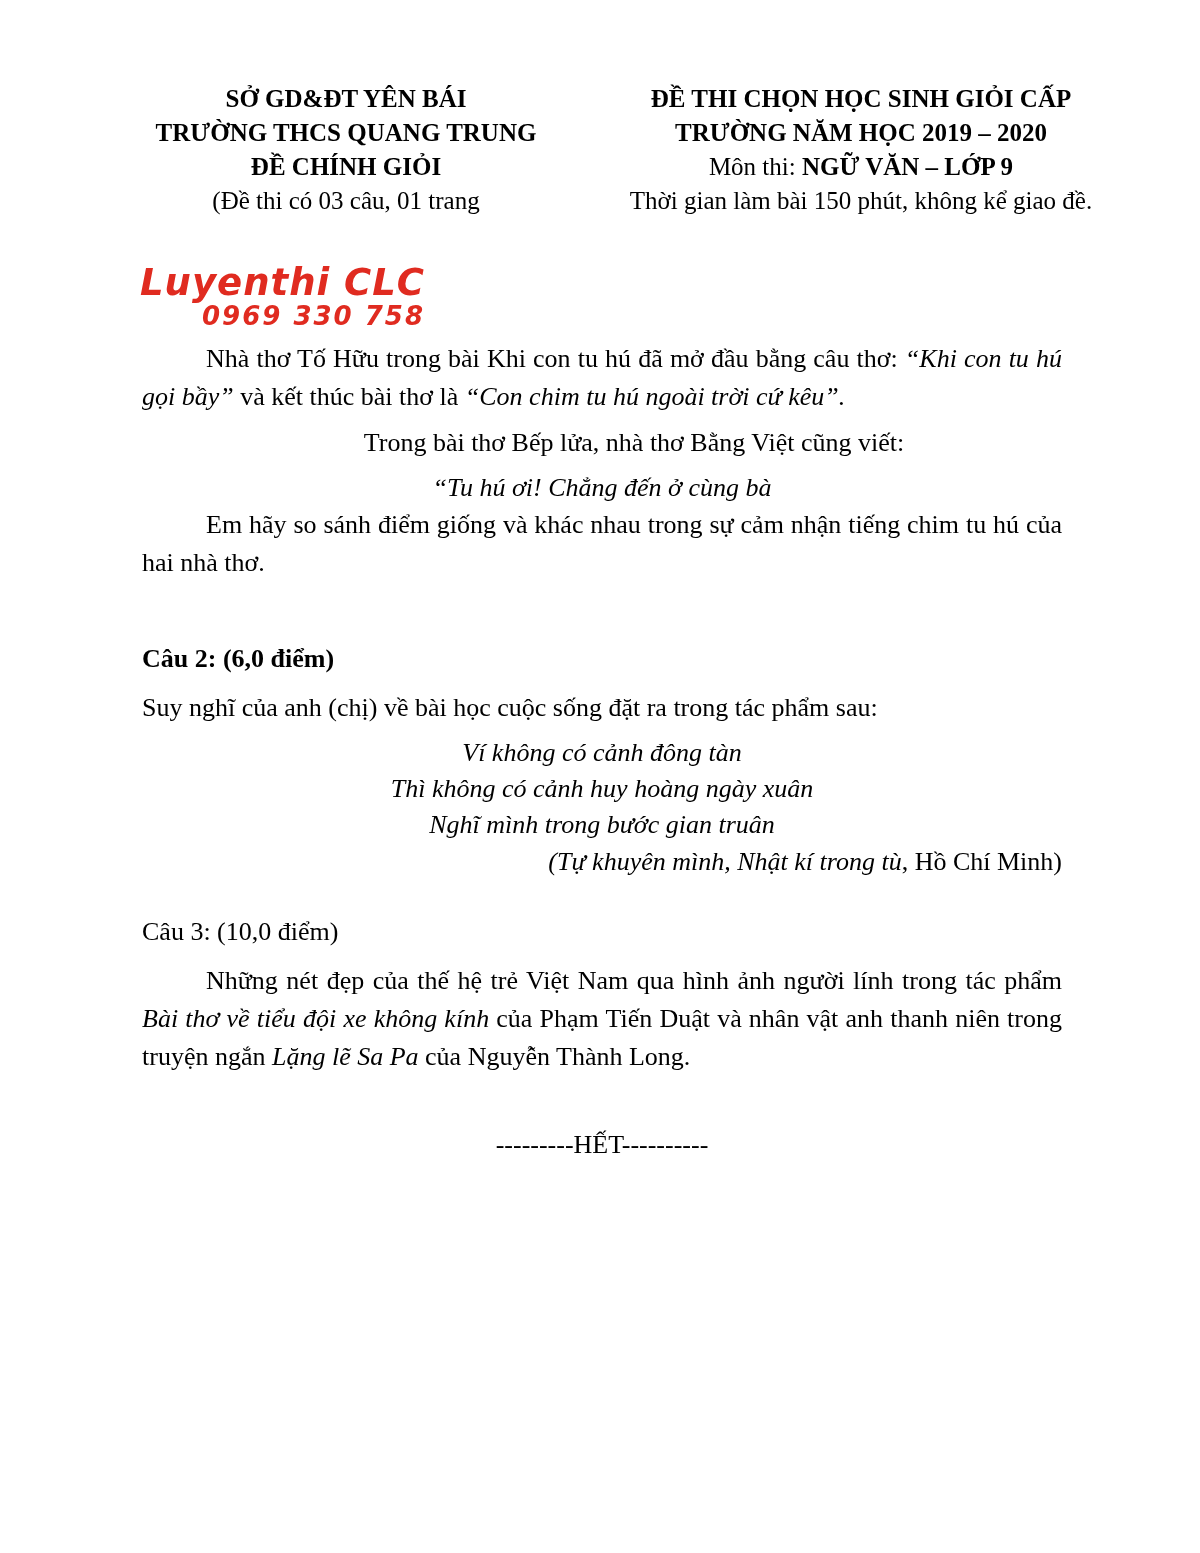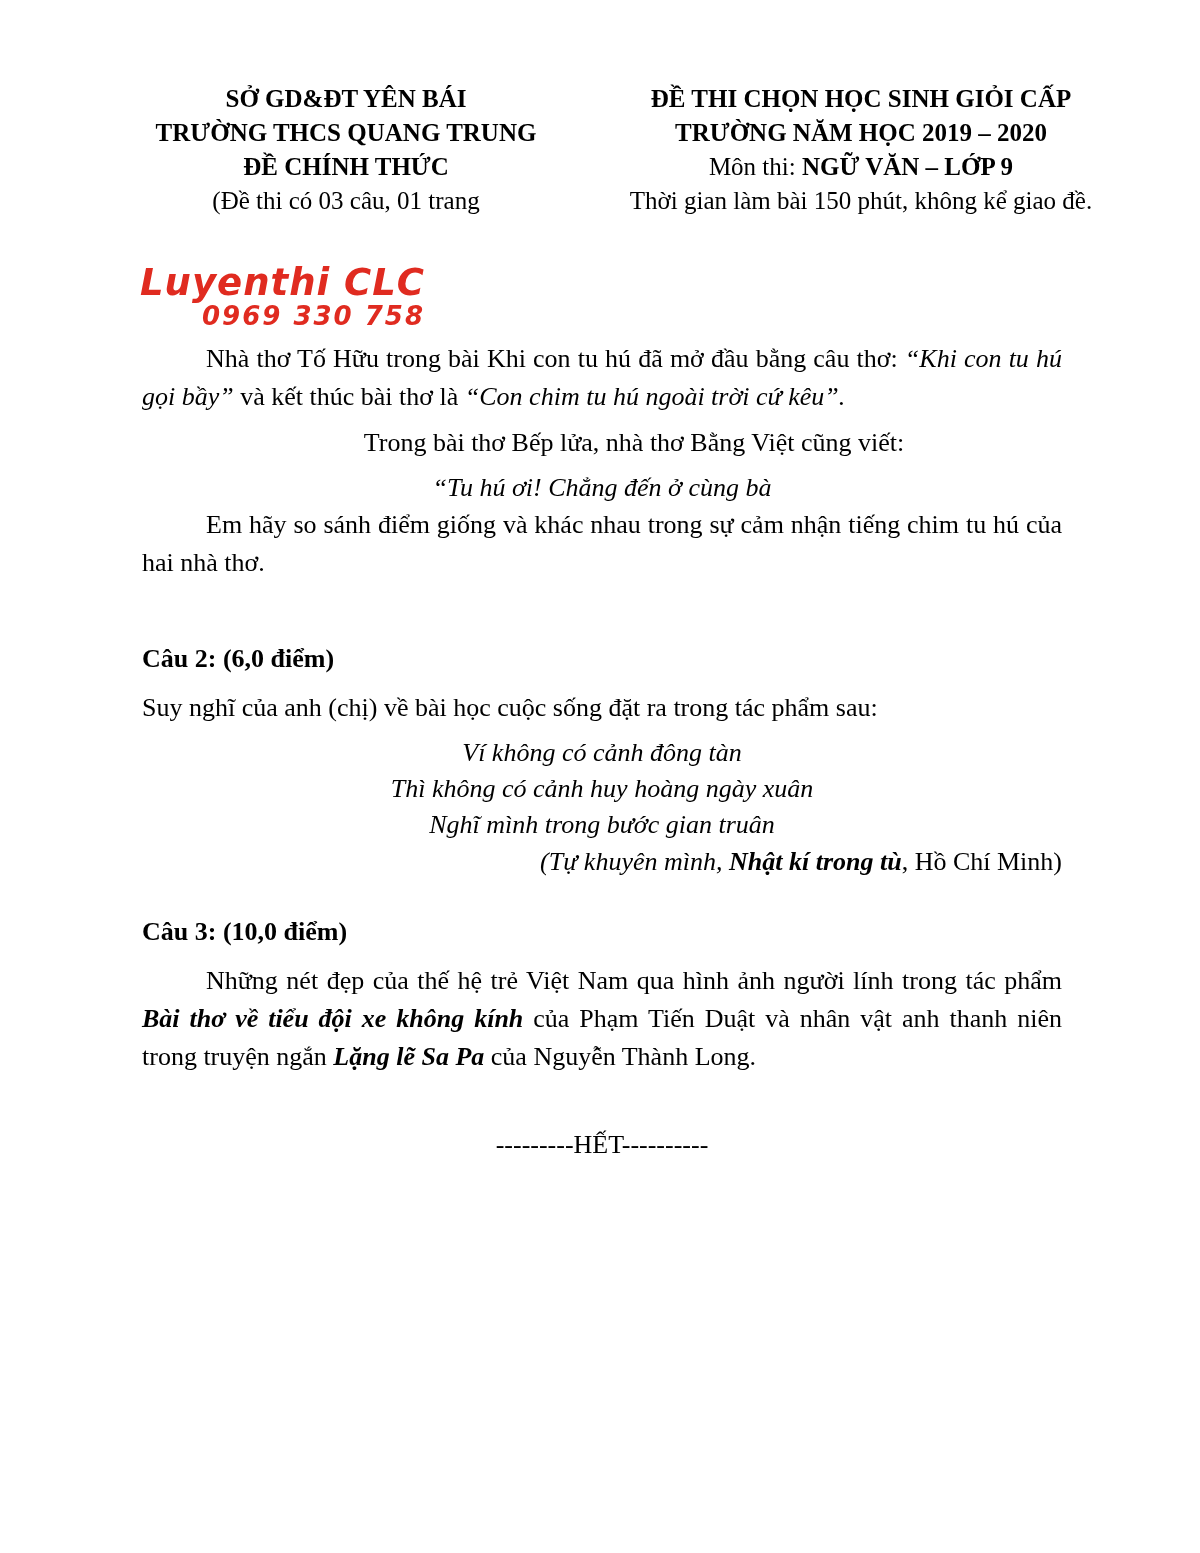--- a/index.html
+++ b/index.html
@@ -58,39 +58,39 @@
   
   .main {
     margin: 0 138px 0 142px;
     font-size: 26px;
   }
   .q-heading {
     font-weight: bold;
     font-size: 26px;
     line-height: 38px;
   }
-  .q-heading.regular { font-weight: bold; margin-top: 32px; }
+  .q-heading.regular { font-weight: normal; margin-top: 32px; }
   .para {
     text-align: justify;
     text-indent: 64px;
     line-height: 38px;
     margin: 0;
   }
   .no-indent { text-indent: 0; }
   .poem {
     text-align: center;
     font-style: italic;
     line-height: 36px;
   }
   .attribution {
     text-align: right;
     line-height: 38px;
   }
   .it { font-style: italic; }
-  .bi { font-style: italic; font-weight: bold; }
+  .bi { font-style: italic; font-weight: normal; }
   
   .mt-cau1 { margin-top: 56px; }
   .mt-p    { margin-top: 11px; }
   .mt-s    { margin-top: 8px; text-align: center; }
   .mt-cau2 { margin-top: 58px; }
   .mt-cau3 { margin-top: 12px; }
   .footer {
     text-align: center;
     font-size: 26px;
     margin-top: 54px;
@@ -98,21 +98,21 @@
 </style>
 </head>
 <body>
 
 <div class="page">
 
   <div class="header">
     <div class="hcol hcol-left">
       <div class="hline-bold">SỞ GD&amp;ĐT YÊN BÁI</div>
       <div class="hline-bold">TRƯỜNG THCS QUANG TRUNG</div>
-      <div class="hline-bold">ĐỀ CHÍNH THỨC</div>
+      <div class="hline-bold">ĐỀ CHÍNH GIỎI</div>
       <div class="hline-regular">(Đề thi có 03 câu, 01 trang</div>
     </div>
     <div class="hcol hcol-right">
       <div class="hline-bold">ĐỀ THI CHỌN HỌC SINH GIỎI CẤP</div>
       <div class="hline-bold">TRƯỜNG NĂM HỌC 2019 – 2020</div>
       <div class="hline-regular"><span>Môn thi: </span><span class="hline-bold">NGỮ VĂN – LỚP 9</span></div>
       <div class="hline-regular">Thời gian làm bài 150 phút, không kể giao đề.</div>
     </div>
   </div>
 

